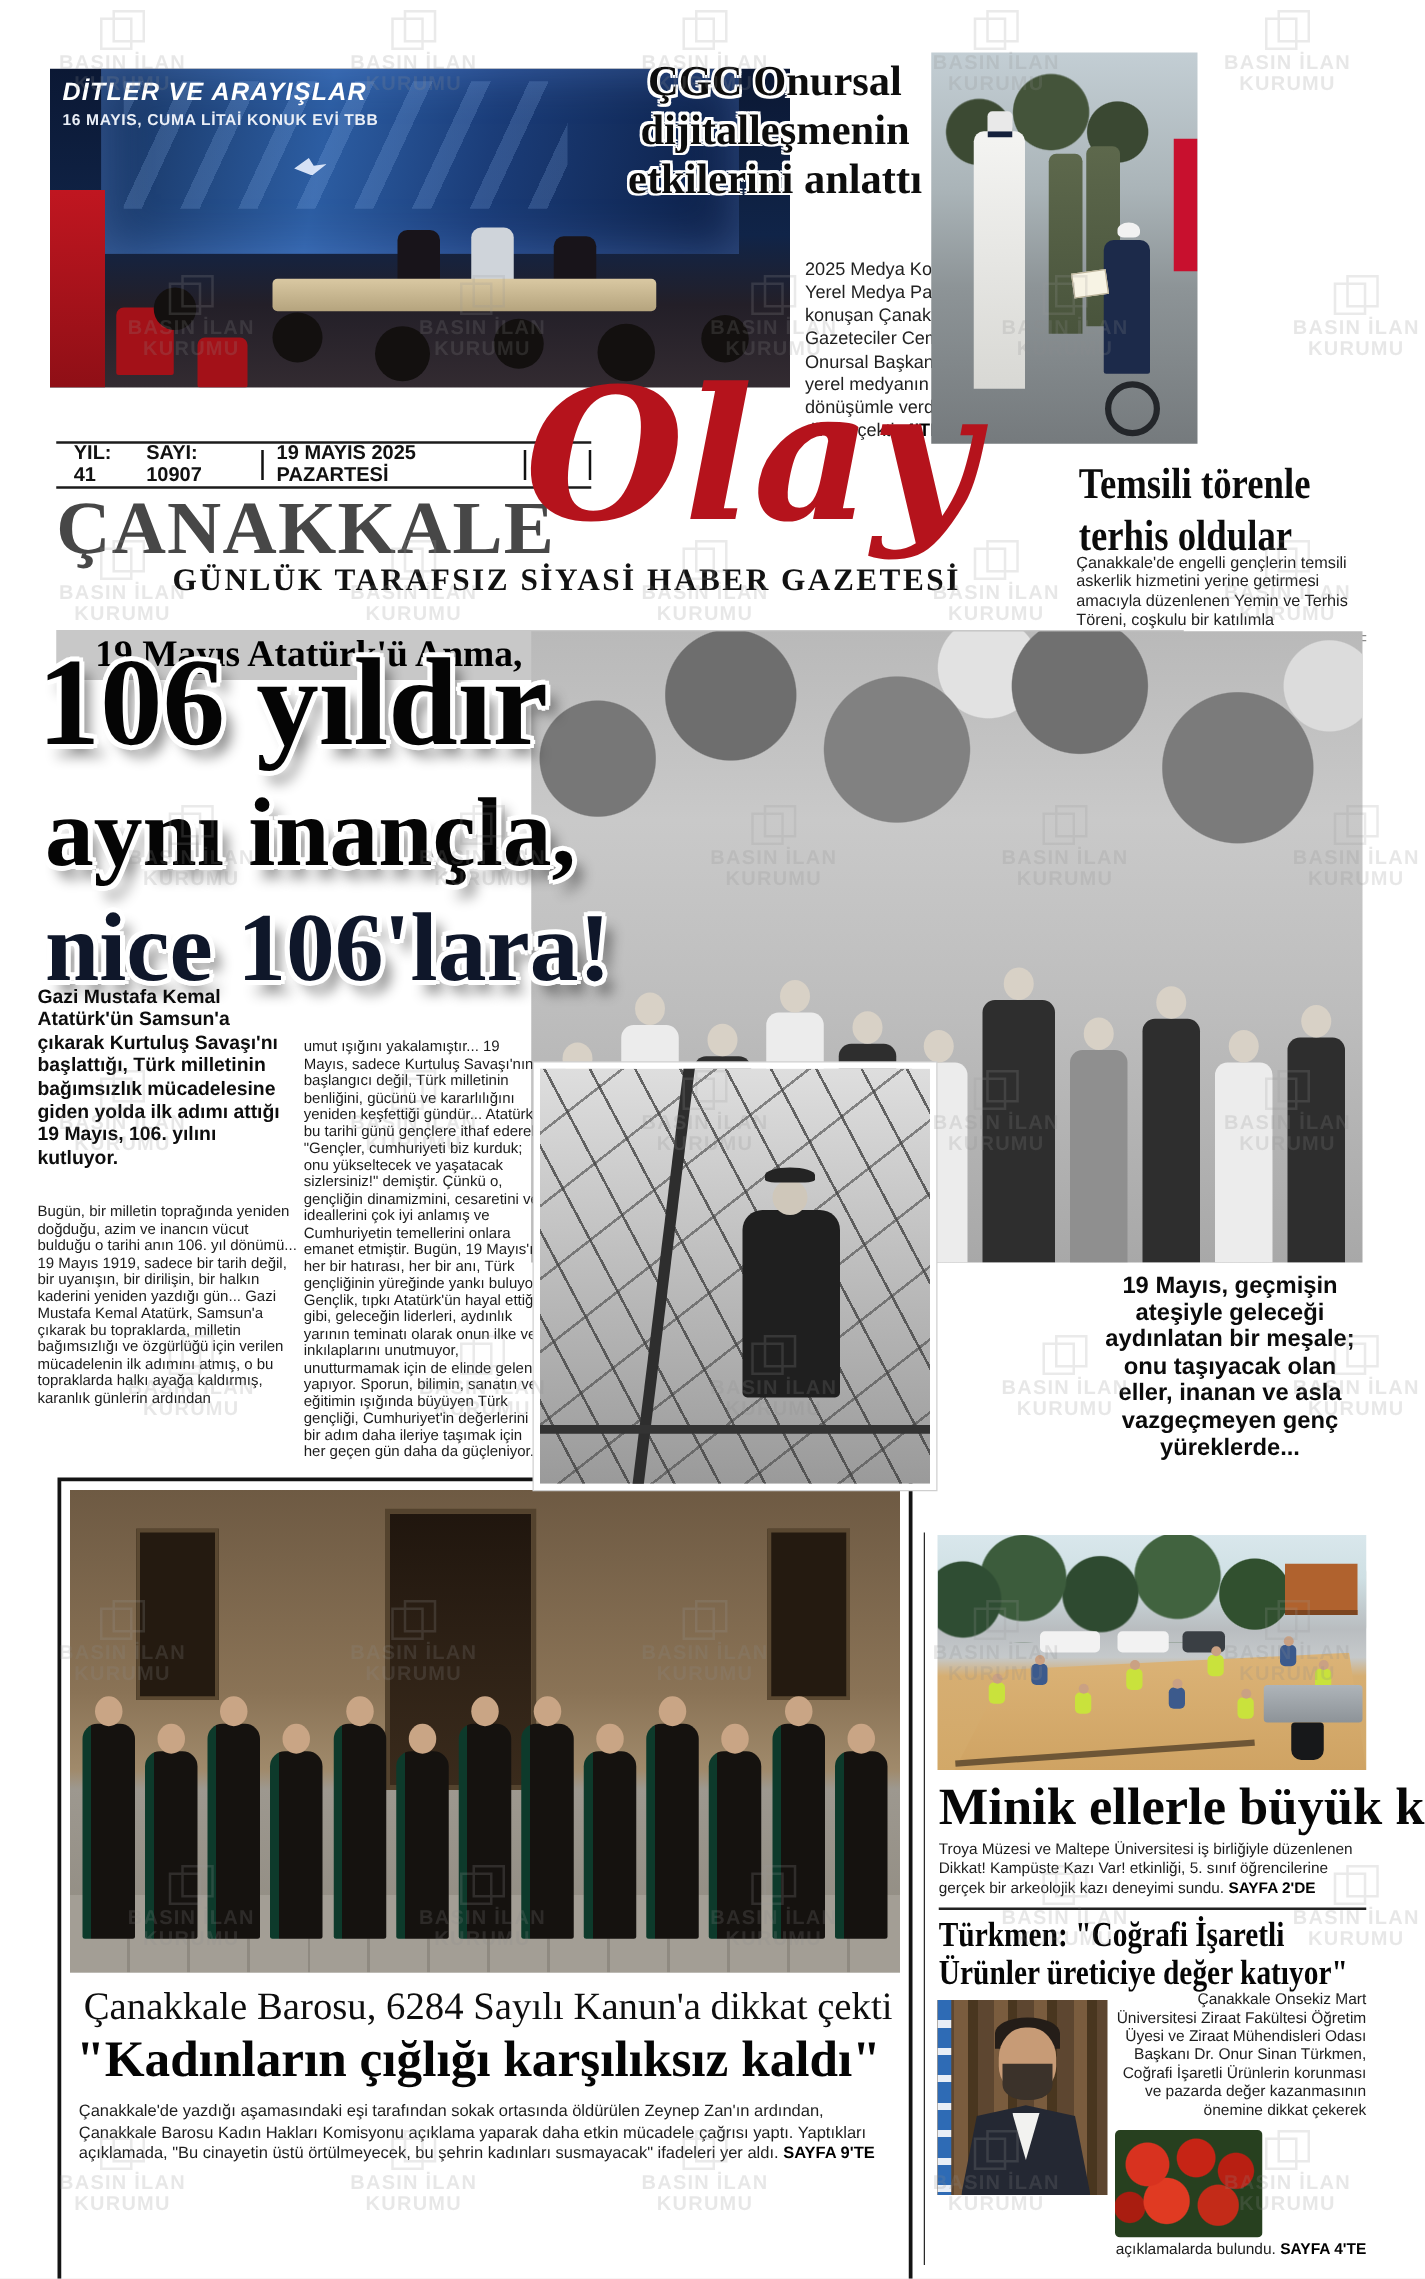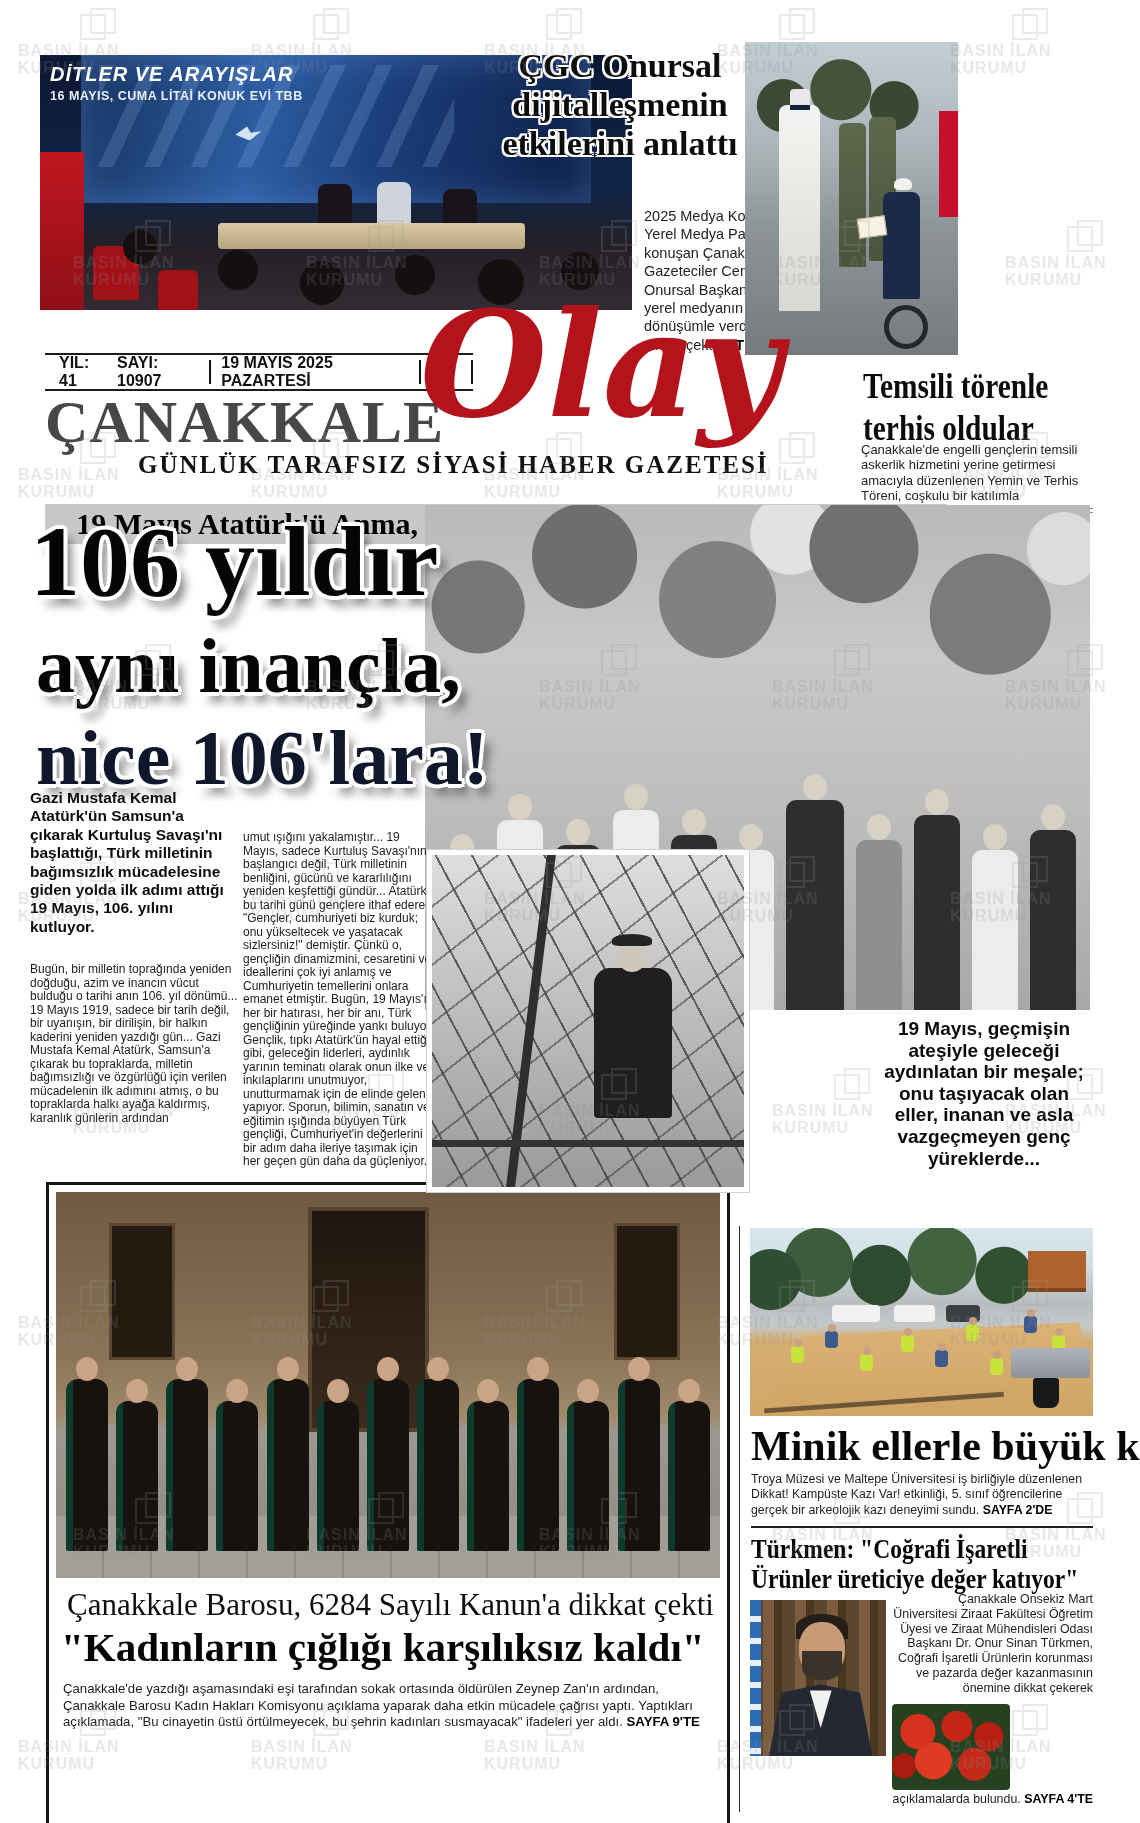--- a/index.html
+++ b/index.html
@@ -6,21 +6,21 @@
   .page{position:relative;width:1140px;height:1823px;background:#fff;overflow:hidden;
         font-family:"Liberation Sans",sans-serif;color:#111;margin:0 auto;}
   .abs{position:absolute;}
   .serif{font-family:"Liberation Serif",serif;}
   .cond{transform:scaleX(.84);transform-origin:left top;white-space:nowrap;}
   .halo{text-shadow:2px 2px 0 #fff,-2px -2px 0 #fff,2px -2px 0 #fff,-2px 2px 0 #fff,0 2px 0 #fff,2px 0 0 #fff,0 -2px 0 #fff,-2px 0 0 #fff;}
   .bigstroke{text-shadow:3px 3px 0 #fff,-3px -3px 0 #fff,3px -3px 0 #fff,-3px 3px 0 #fff,0 4px 0 #fff,4px 0 0 #fff,0 -4px 0 #fff,-4px 0 0 #fff,8px 10px 10px rgba(0,0,0,.45);}
   .body-txt{font-size:12px;line-height:13.5px;color:#1c1c1c;text-align:left;}
   .pref{font-weight:bold;color:#000;}
   
-  .wm{position:absolute;width:160px;opacity:.20;pointer-events:none;text-align:left;
+  .wm{position:absolute;width:160px;opacity:.20;pointer-events:none;text-align:center;
       color:#8d8d8d;font-weight:bold;z-index:50;}
   .wm .wm-cube{position:relative;width:40px;height:32px;margin:0 auto 2px;}
   .wm .wm-cube:before,.wm .wm-cube:after{content:"";position:absolute;width:22px;height:22px;border:2px solid #9a9a9a;background:transparent;}
   .wm .wm-cube:before{left:2px;top:6px;}
   .wm .wm-cube:after{left:12px;top:0;}
   .wm .l1,.wm .l2{font-size:16px;line-height:17px;letter-spacing:1px;}
   
   .ph{position:absolute;overflow:hidden;}
   
   .conf{background:linear-gradient(180deg,#0b1834 0%,#102448 52%,#231f28 74%,#332b31 100%);}

